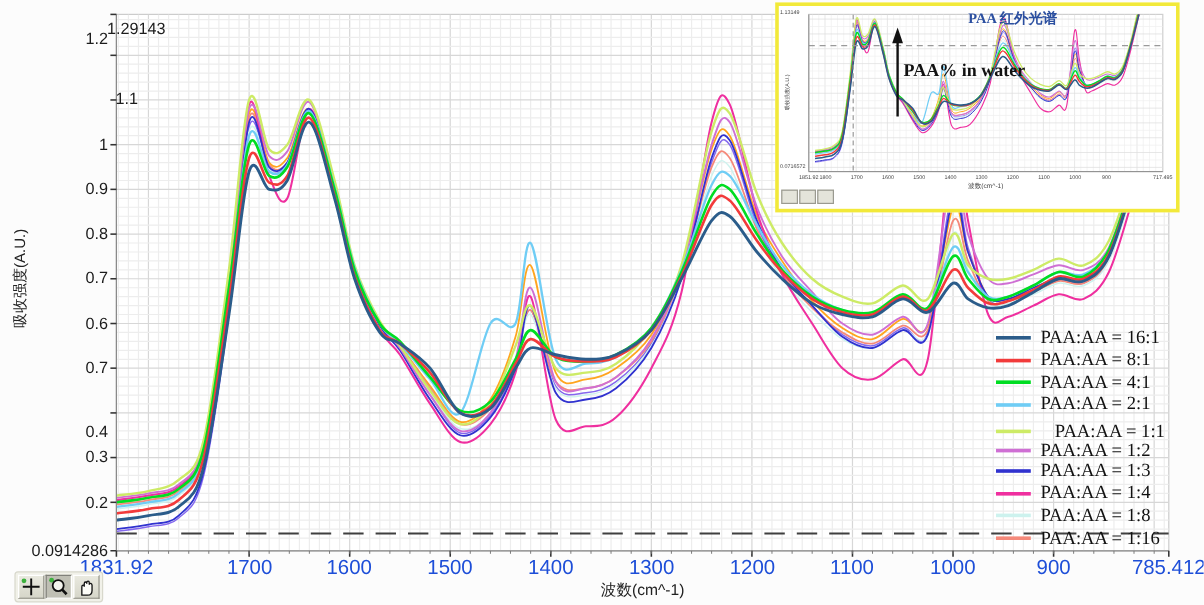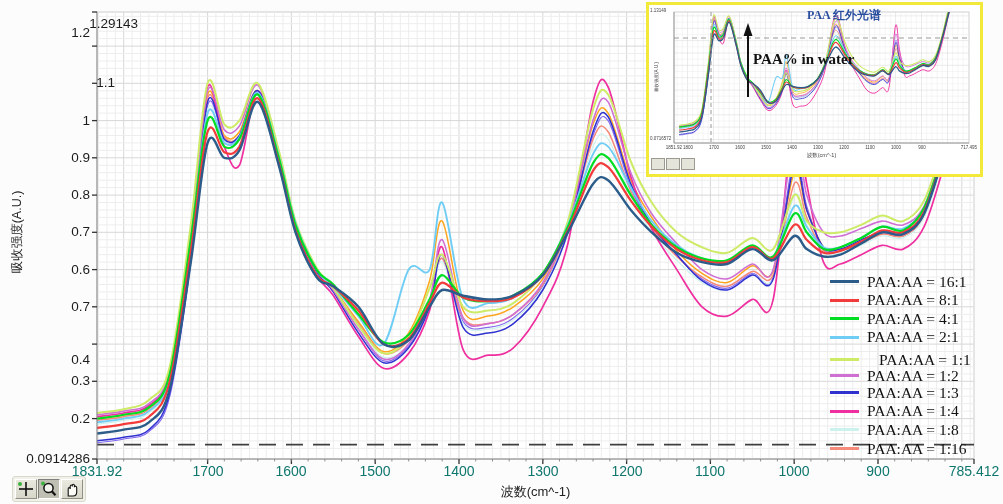--- a/index.html
+++ b/index.html
@@ -1,20 +1,20 @@
 <!DOCTYPE html>
 <html><head>
 <meta charset="utf-8">
 <style>
   html,body{margin:0;padding:0}
   body{width:1003px;height:504px;position:relative;overflow:hidden;background:#fcfcfc;
        font-family:"Liberation Sans",sans-serif;}
   #main-svg{position:absolute;left:0;top:0}
   .ytick{position:absolute;left:0;width:90px;text-align:right;font-size:13.5px;font-weight:500;color:#1c1c1c;}
-  .xtick{position:absolute;width:84px;text-align:center;font-size:14px;font-weight:500;color:#0f766e;top:463px;}
+  .xtick{position:absolute;width:84px;text-align:center;font-size:17px;font-weight:500;color:#1d4ed8;top:463px;}
   #y-axis-title{position:absolute;left:17px;top:232px;transform:translate(-50%,-50%) rotate(-90deg);
       white-space:nowrap;font-size:12.5px;color:#222;}
   #x-axis-title{position:absolute;left:97px;top:483px;width:877px;text-align:center;font-size:13px;color:#222;}
   #legend{position:absolute;left:830px;top:272px;width:170px;}
   .lrow{position:absolute;left:0;height:19px;display:flex;align-items:center;cursor:default;}
   .lswatch{display:inline-block;width:29px;height:3px;margin-right:8px;flex:none;}
   .llabel{font-family:"Liberation Serif",serif;font-size:15.5px;color:#111;white-space:nowrap;}
   
   #palette{position:absolute;left:12px;top:476px;background:#f1f1e9;border:1px solid #d8d8cc;
       border-radius:3px;padding:2px;display:flex;gap:1px;}

